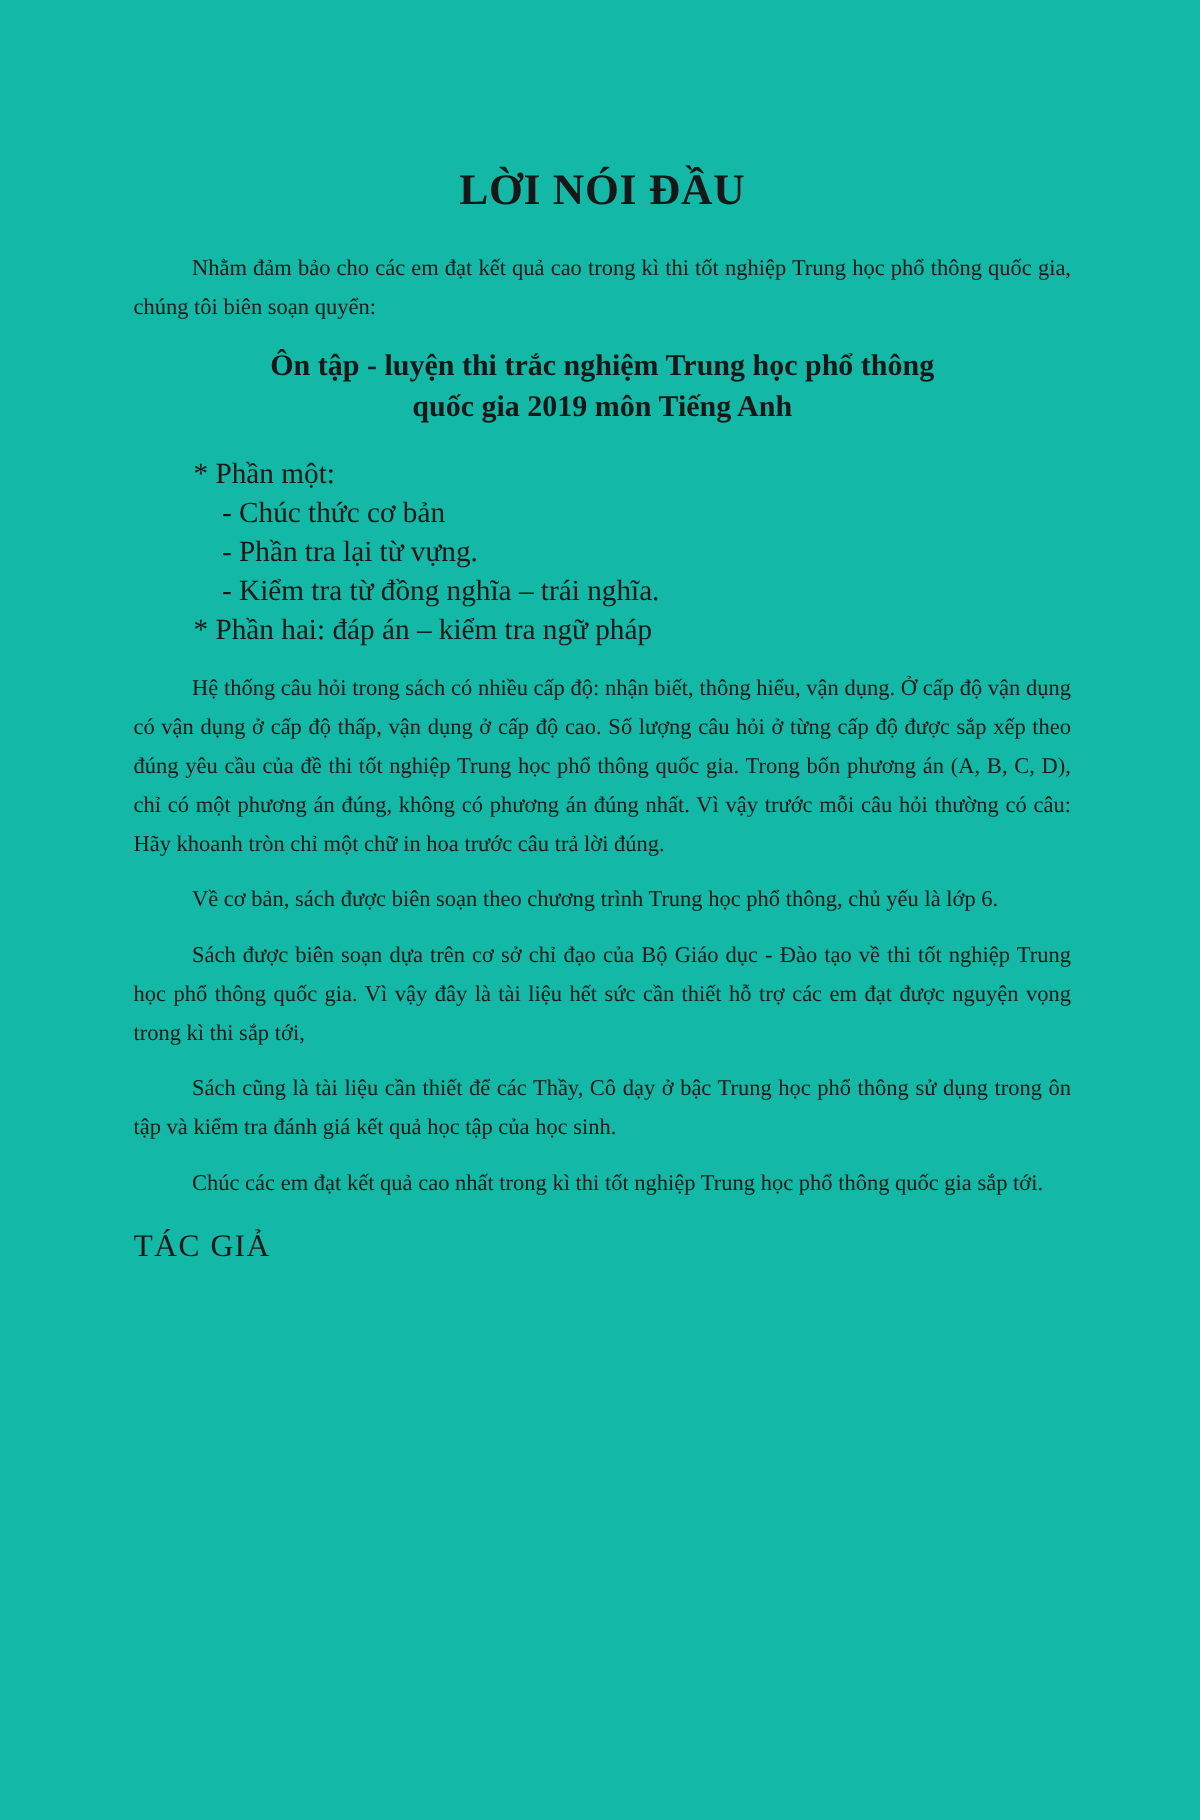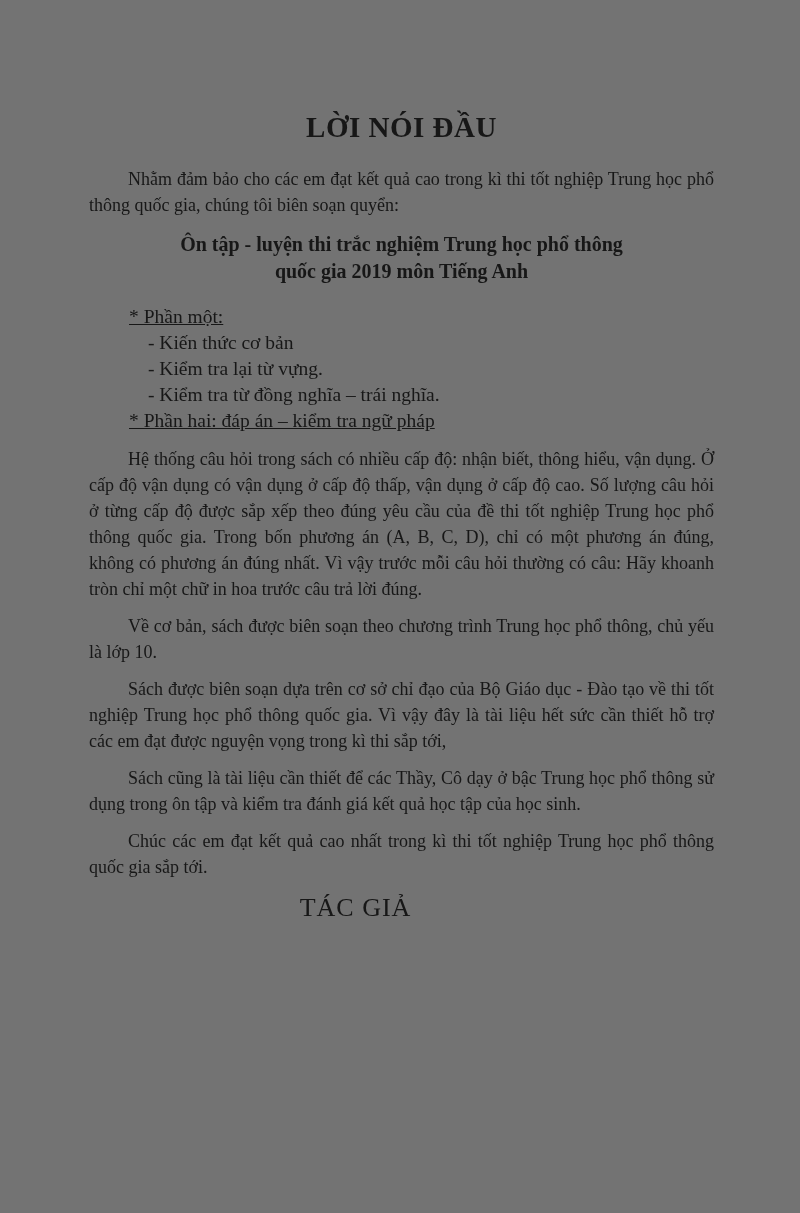--- a/index.html
+++ b/index.html
@@ -10,63 +10,62 @@
   body {
     width: 800px;
     height: 1213px;
     overflow: hidden;
   }
   .page {
     box-sizing: border-box;
     width: 800px;
     height: 1213px;
     padding: 110px 86px 0 89px;
-    background: #737373;
+    background: #14b8a6;
     color: #171717;
     font-family: "Liberation Serif", "DejaVu Serif", serif;
   }
   .heading {
     margin: 0 0 22px 0;
     text-align: center;
     font-size: 29px;
     font-weight: bold;
     letter-spacing: 0.5px;
     line-height: 34px;
   }
   .para {
     margin: 0 0 11px 0;
-    font-size: 18px;
+    font-size: 15px;
     line-height: 26px;
     text-align: justify;
     text-indent: 39px;
   }
   .book-title {
     margin: 13px 0 19px 0;
     text-align: center;
     font-weight: bold;
     font-size: 20px;
     line-height: 27px;
   }
   .outline {
     margin: 9px 0 12px 0;
     font-size: 19.5px;
     line-height: 26px;
   }
   .outline-part {
     padding-left: 40px;
-    text-decoration: underline;
   }
   .outline-item {
     padding-left: 59px;
   }
   .signature {
     margin-top: 13px;
-    text-align: center;
+    text-align: left;
     padding-right: 92px;
-    font-size: 26px;
+    font-size: 21px;
     line-height: 30px;
     letter-spacing: 1px;
   }
 </style>
 </head>
 <body>
 
 <div class="page">
 
   <h1 class="heading">LỜI NÓI ĐẦU</h1>
@@ -74,30 +73,30 @@
   <p class="para">Nhằm đảm bảo cho các em đạt kết quả cao trong kì thi tốt nghiệp Trung học phổ thông quốc gia, chúng tôi biên soạn quyển:</p>
 
   <div class="book-title">
     <div>Ôn tập - luyện thi trắc nghiệm Trung học phổ thông</div>
     <div>quốc gia 2019 môn Tiếng Anh</div>
   </div>
 
 
   <div class="outline">
     <div class="outline-part">* Phần một:</div>
-    <div class="outline-item">- Kiến thức cơ bản</div>
-    <div class="outline-item">- Kiểm tra lại từ vựng.</div>
+    <div class="outline-item">- Chúc thức cơ bản</div>
+    <div class="outline-item">- Phần tra lại từ vựng.</div>
     <div class="outline-item">- Kiểm tra từ đồng nghĩa – trái nghĩa.</div>
     <div class="outline-part">*  Phần hai: đáp án – kiểm tra ngữ pháp</div>
   </div>
 
 
   <p class="para">Hệ thống câu hỏi trong sách có nhiều cấp độ: nhận biết, thông hiểu, vận dụng. Ở cấp độ vận dụng có vận dụng ở cấp độ thấp, vận dụng ở cấp độ cao. Số lượng câu hỏi ở từng cấp độ được sắp xếp theo đúng yêu cầu của đề thi tốt nghiệp Trung học phổ thông quốc gia. Trong bốn phương án (A, B, C, D), chỉ có một phương án đúng, không có phương án đúng nhất. Vì vậy trước mỗi câu hỏi thường có câu: Hãy khoanh tròn chỉ một chữ in hoa trước câu trả lời đúng.</p>
 
-  <p class="para">Về cơ bản, sách được biên soạn theo chương trình Trung học phổ thông, chủ yếu là lớp 10.</p>
+  <p class="para">Về cơ bản, sách được biên soạn theo chương trình Trung học phổ thông, chủ yếu là lớp 6.</p>
 
   <p class="para">Sách được biên soạn dựa trên cơ sở chỉ đạo của Bộ Giáo dục - Đào tạo về thi tốt nghiệp Trung học phổ thông quốc gia. Vì vậy đây là tài liệu hết sức cần thiết hỗ trợ các em đạt được nguyện vọng trong kì thi sắp tới,</p>
 
   <p class="para">Sách cũng là tài liệu cần thiết để các Thầy, Cô dạy ở bậc Trung học phổ thông sử dụng trong ôn tập và kiểm tra đánh giá kết quả học tập của học sinh.</p>
 
   <p class="para">Chúc các em đạt kết quả cao nhất trong kì thi tốt nghiệp Trung học phổ thông quốc gia sắp tới.</p>
 
   <div class="signature">TÁC GIẢ</div>
 
 </div>

